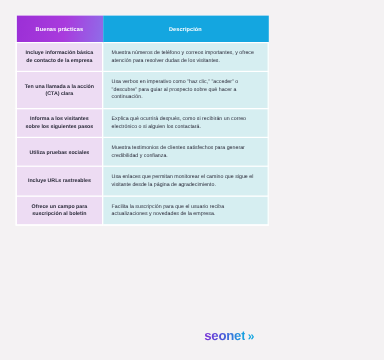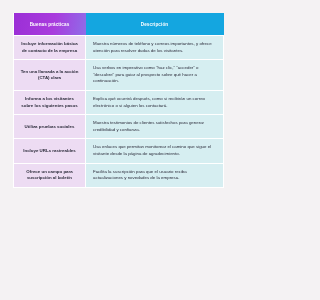--- a/index.html
+++ b/index.html
@@ -136,14 +136,20 @@
         <td class="cell-practice">Incluye URLs rastreables</td>
         <td class="cell-desc">Usa enlaces que permitan monitorear el camino que sigue el visitante desde la página de agradecimiento.</td>
       </tr>
       <tr>
         <td class="cell-practice">Ofrece un campo para suscripción al boletín</td>
         <td class="cell-desc">Facilita la suscripción para que el usuario reciba actualizaciones y novedades de la empresa.</td>
       </tr>
     </tbody>
   </table>
 
+  <div class="footer">
+    <div class="logo">
+      <span class="logo-word">seonet</span>
+      <span class="logo-mark">»</span>
+    </div>
+  </div>
 
 </div>
 
 </body></html>

